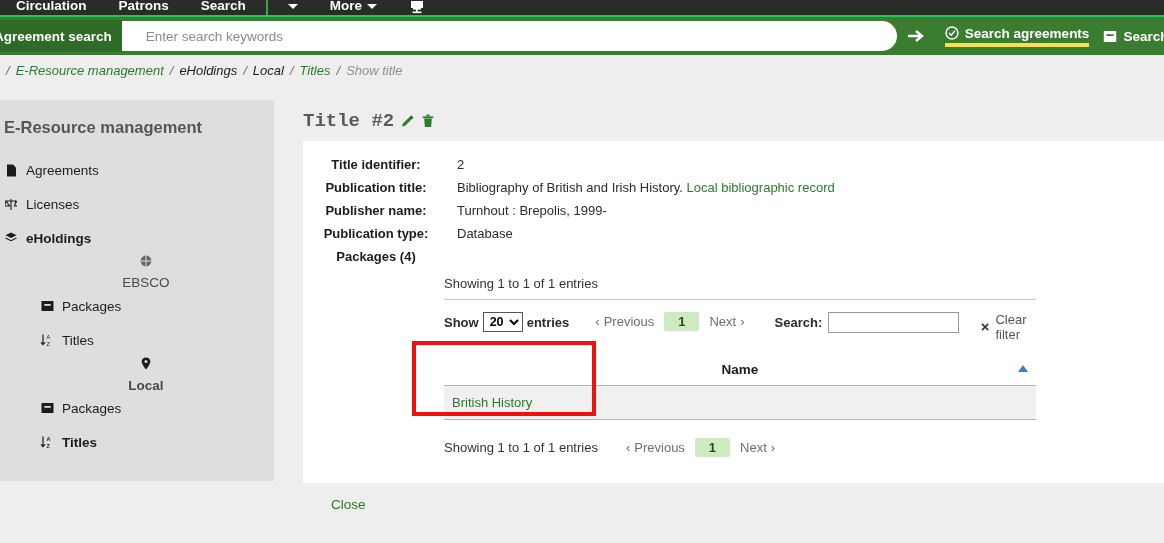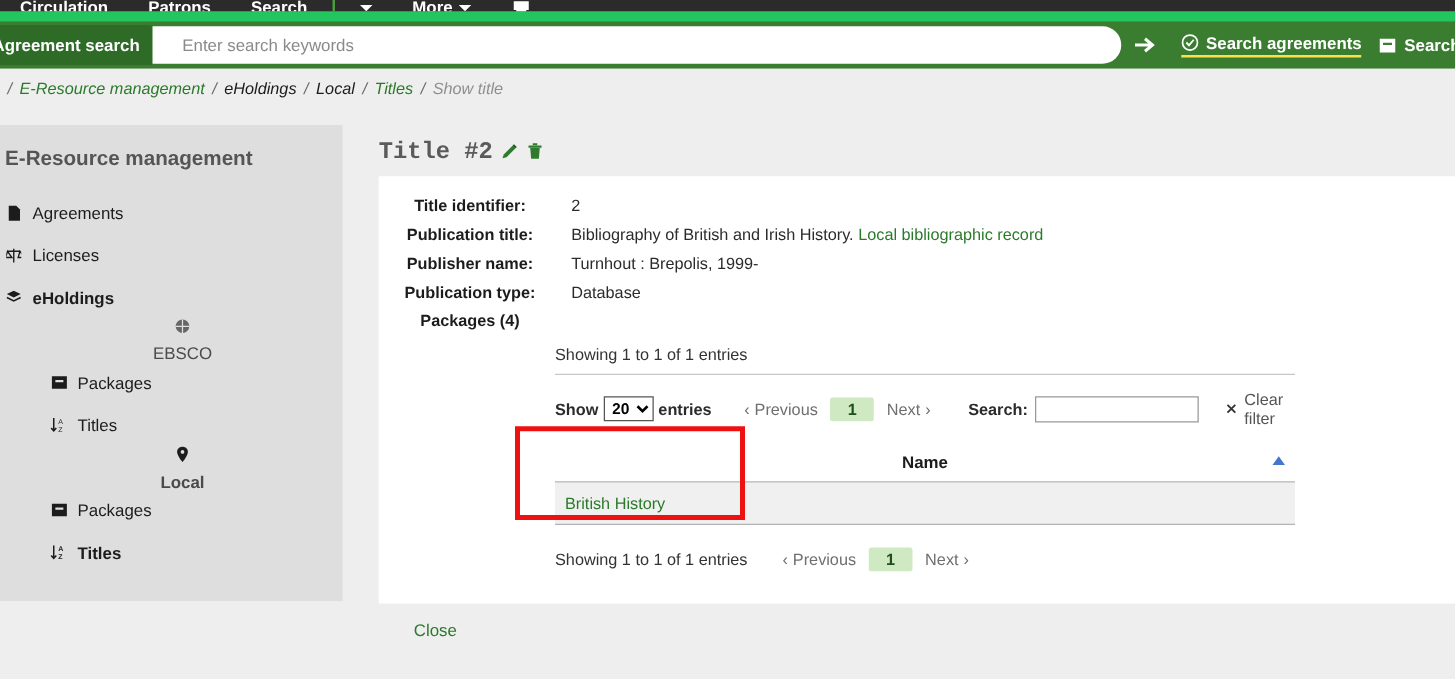--- a/index.html
+++ b/index.html
@@ -10,21 +10,21 @@
     background: #eeeeee;
     font-family: "Liberation Sans", sans-serif;
     font-size: 13px;
     color: #2b2b2b;
   }
 
   
   #topnav {
     position: absolute; left: 0; top: 0; width: 1164px; height: 17px;
     background: #2b2b2b;
-    border-bottom: 8px solid #22c55e;
+    border-bottom: 2px solid #22c55e;
     overflow: hidden;
   }
   .nav-inner {
     position: absolute; left: 0; top: -9px;
     height: 30px;
     display: flex; align-items: center;
     white-space: nowrap;
   }
   .nav-item {
     color: #ffffff;
@@ -97,21 +97,21 @@
   .band-link {
     color: #ffffff;
     font-size: 13.5px;
     font-weight: bold;
     white-space: nowrap;
     display: flex; align-items: center;
     gap: 6px;
     cursor: pointer;
     margin-left: 14px;
   }
-  .band-link.active { border-bottom: 2px solid #fde047; padding-bottom: 2px; }
+  .band-link.active { border-bottom: 4px solid #fde047; padding-bottom: 2px; }
 
   
   #breadcrumb {
     position: absolute; left: 0; top: 55px; width: 1164px; height: 30px;
     display: flex; align-items: center;
     font-style: italic;
     font-size: 13px;
     padding-left: 0px;
     background: #eeeeee;
   }
@@ -171,21 +171,21 @@
     font-weight: bold; font-size: 13px; color: #1c1c1c;
     padding-right: 8px;
   }
   .field-value { font-size: 13px; color: #2b2b2b; }
   .field-value a { color: #2b7a2b; text-decoration: none; cursor: pointer; }
 
   
   #dt { margin-left: 141px; width: 592px; padding-top: 4px; }
   #dt-info-top { font-size: 13px; color: #333; padding-bottom: 8px; border-bottom: 1px solid #c8c8c8; }
   #dt-controls {
-    display: flex; align-items: center;
+    display: flex; align-items: flex-start;
     gap: 0;
     padding-top: 12px;
     font-size: 13px;
   }
   .dt-len { font-weight: bold; display: flex; align-items: center; gap: 4px; }
   .dt-len select {
     font-family: "Liberation Sans", sans-serif;
     font-size: 12.5px; font-weight: bold;
     padding: 1px 2px;
     border: 1px solid #555;

